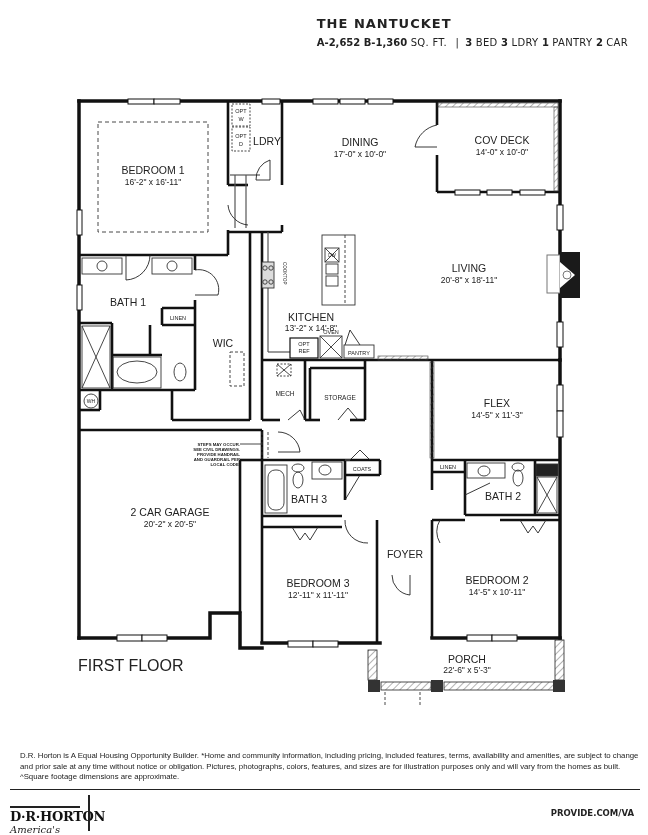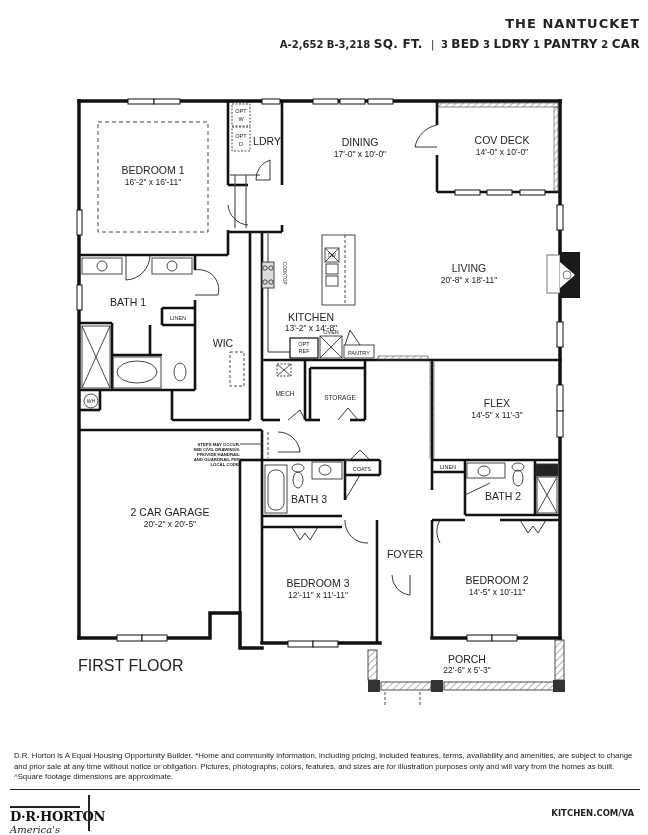--- a/index.html
+++ b/index.html
@@ -1,42 +1,42 @@
 <!DOCTYPE html>
 <html><head>
   <meta charset="utf-8">
   <style>
     html, body { margin: 0; padding: 0; background: #ffffff; }
     body { width: 648px; height: 835px; position: relative; overflow: hidden; font-family: "Liberation Sans", sans-serif; color: #1a1a1a; }
-    .header { position: absolute; right: 8px; top: 16px; text-align: right; }
+    .header { position: absolute; right: 20px; top: 16px; text-align: left; }
     .title { font-family: "DejaVu Sans", sans-serif; font-weight: bold; font-size: 13px; letter-spacing: 1px; color: #222; }
     .specs { font-family: "DejaVu Sans", sans-serif; font-size: 10px; font-weight: bold; color: #222; margin-top: 6px; white-space: nowrap; }
-    .specs .sm { font-size: 12px; font-weight: bold; letter-spacing: 0.3px; }
+    .specs .sm { font-size: 10px; font-weight: normal; letter-spacing: 0.3px; }
     .specs .sep { font-weight: normal; margin: 0 3px 0 5px; }
     .plan { position: absolute; left: 0; top: 0; width: 648px; height: 720px; }
     .plan text { font-family: "Liberation Sans", sans-serif; fill: #222; }
     .room-name { font-size: 10.5px; }
     .room-dim { font-size: 8.5px; }
     .small-lbl { font-size: 6.5px; }
     .floor-title { position: absolute; left: 78px; top: 646px; font-size: 16px; color: #222; font-family: "Liberation Sans", sans-serif; margin-top: 11px; }
-    .disclaimer { position: absolute; left: 14px; top: 751px; width: 622px; font-size: 7.8px; line-height: 10.5px; color: #222; font-family: "Liberation Sans", sans-serif; }
+    .disclaimer { position: absolute; left: 20px; top: 751px; width: 622px; font-size: 7.8px; line-height: 10.5px; color: #222; font-family: "Liberation Sans", sans-serif; }
     .footer-rule { position: absolute; left: 10px; top: 789px; width: 630px; height: 1px; background: #222; }
     .logo { position: absolute; left: 10px; top: 797px; width: 70px; }
     .logo-top { font-family: "DejaVu Serif", serif; font-weight: bold; font-size: 13px; letter-spacing: -0.3px; border-top: 2px solid #222; padding-top: 1px; color: #111; margin-top: 9px; }
     .logo-sub { font-family: "DejaVu Serif", serif; font-style: italic; font-size: 10px; color: #222; }
     .logo-bar { position: absolute; left: 88px; top: 795px; width: 1.5px; height: 36px; background: #222; }
     .site-url { position: absolute; right: 14px; top: 808px; font-family: "DejaVu Sans", sans-serif; font-weight: bold; font-size: 8.5px; color: #222; }
   </style>
 </head>
 <body>
 
 <div class="header">
   <div class="title">THE NANTUCKET</div>
   <div class="specs">
-    <span>A-2,652 B-3,218</span>
+    <span>A-2,652 B-1,360</span>
     <span class="sm">SQ. FT.</span>
     <span class="sep">|</span>
     <span>3</span>
     <span class="sm">BED</span>
     <span>3</span>
     <span class="sm">LDRY</span>
     <span>1</span>
     <span class="sm">PANTRY</span>
     <span>2</span>
     <span class="sm">CAR</span>
@@ -400,13 +400,13 @@
 <div class="disclaimer">D.R. Horton is A Equal Housing Opportunity Builder. *Home and community information, including pricing, included features, terms, availability and amenities, are subject to change and prior sale at any time without notice or obligation. Pictures, photographs, colors, features, and sizes are for illustration purposes only and will vary from the homes as built. ^Square footage dimensions are approximate.</div>
 
 <div class="footer-rule"></div>
 
 <div class="logo">
   <div class="logo-top">D·R·HORTON</div>
   <div class="logo-sub">America's Builder</div>
 </div>
 <div class="logo-bar"></div>
 
-<div class="site-url">KITCHEN.COM/VA</div>
+<div class="site-url">PROVIDE.COM/VA</div>
 
 </body></html>

